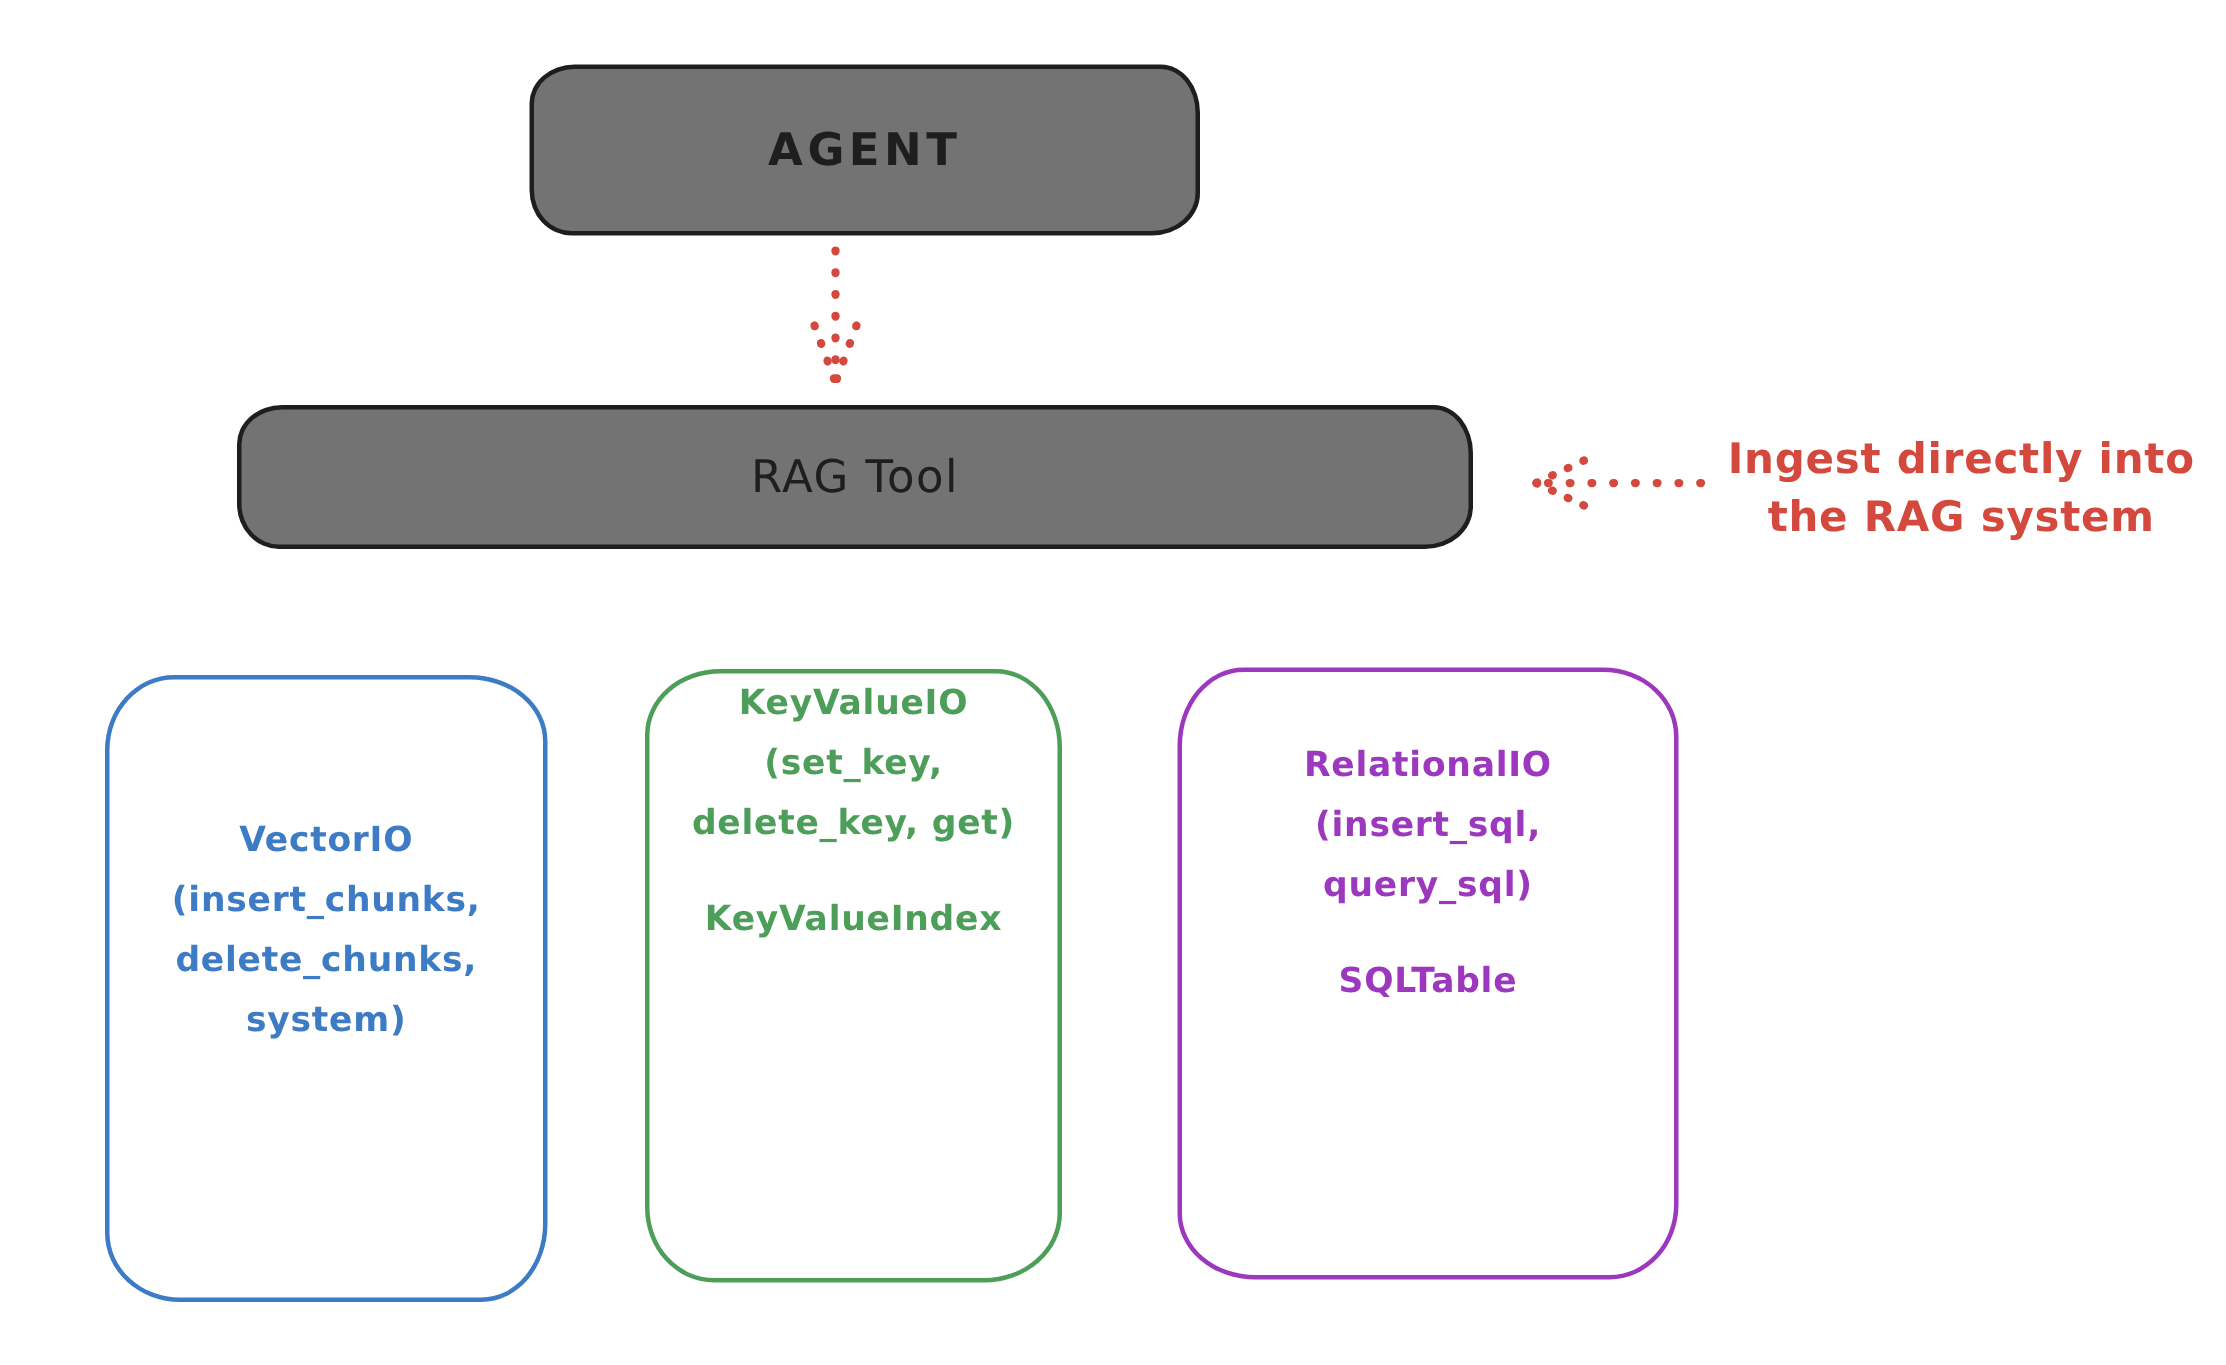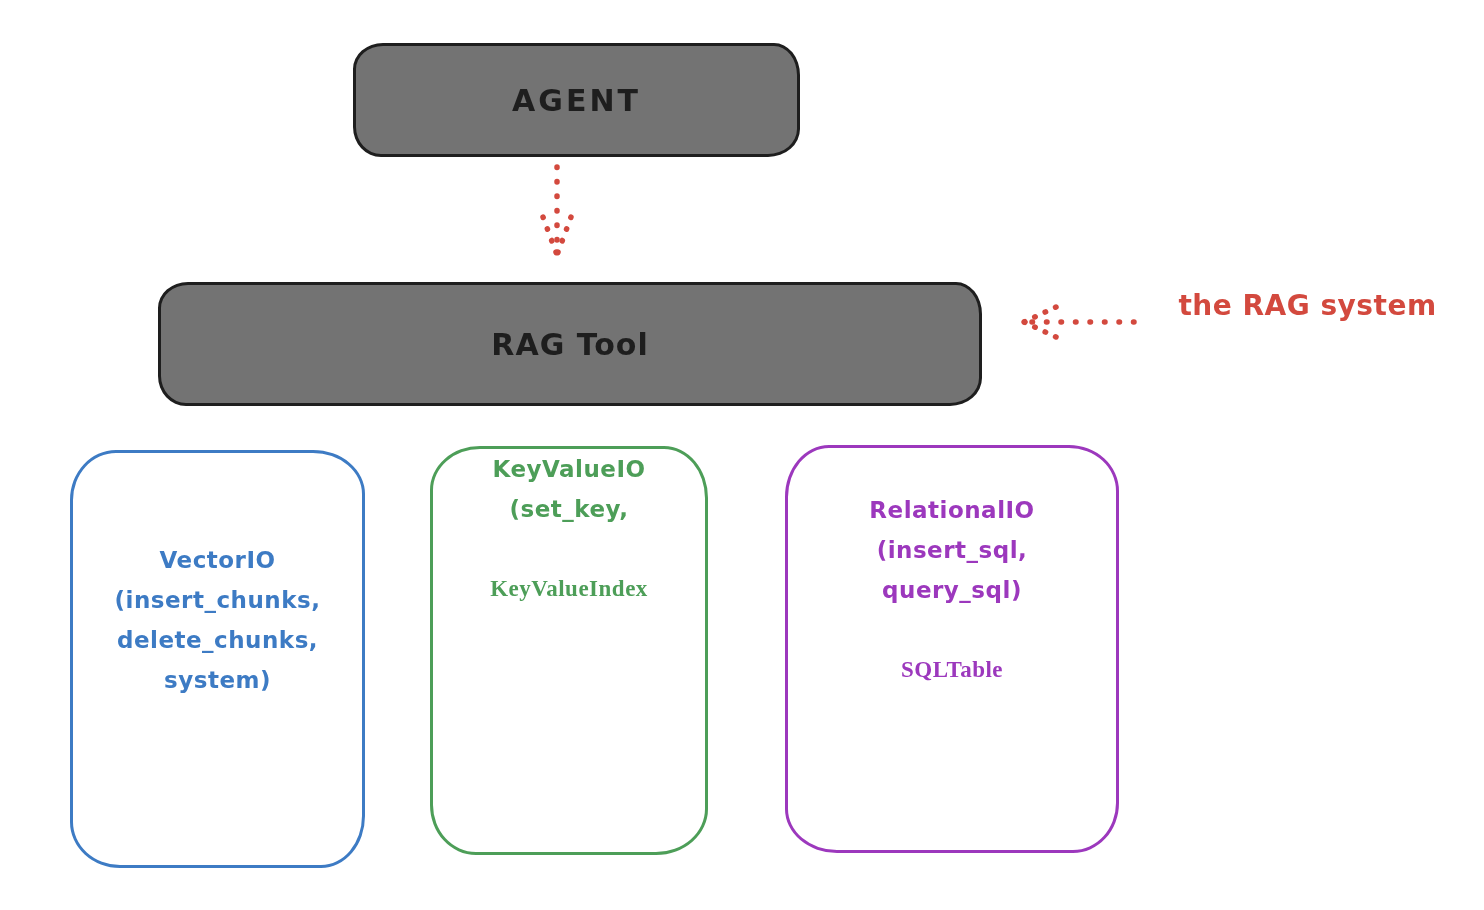--- a/index.html
+++ b/index.html
@@ -25,23 +25,23 @@
     align-items: center;
     justify-content: center;
     color: #1e1e1e;
   }
   .agent-box {
     left: 353px; top: 43px; width: 447px; height: 114px;
     border-radius: 30px 26px 32px 28px / 26px 32px 28px 30px;
     font-size: 30px; font-weight: 600; letter-spacing: 3px;
   }
   .rag-box {
-    left: 158px; top: 282px; width: 824px; height: 124px;
+    left: 158px; top: 270px; width: 824px; height: 96px;
     border-radius: 30px 26px 32px 28px / 26px 32px 28px 30px;
-    font-size: 30px; font-weight: 700; letter-spacing: 1px;
+    font-size: 30px; font-weight: 400; letter-spacing: 1px;
   }
   
   .io-box {
     position: absolute;
     box-sizing: border-box;
     border: 3px solid currentColor;
     background: #ffffff;
     text-align: center;
     font-size: 23px;
     font-weight: 600;
@@ -55,21 +55,21 @@
   }
   .io-box-keyvalue {
     left: 430px; top: 446px; width: 278px; height: 409px;
     border-radius: 50px 44px 52px 46px / 44px 52px 46px 50px;
   }
   .io-box-relational {
     left: 785px; top: 445px; width: 334px; height: 408px;
     padding-top: 42px;
     border-radius: 44px 50px 46px 52px / 52px 46px 50px 44px;
   }
-  .io-index-label { margin-top: 40px; font-family: Liberation Serif, serif; }
+  .io-index-label { margin-top: 24px; }
   
   .annotation-text {
     position: absolute;
     left: 1135px; top: 286px; width: 345px;
     text-align: center;
     font-size: 28px;
     font-weight: 700;
     line-height: 39px;
     letter-spacing: 0.5px;
   }
@@ -102,33 +102,35 @@
 
   <div class="arrow arrow-horizontal" style="color: rgb(211, 73, 62);">
     <svg width="130" height="44" viewBox="0 0 130 44">
       <line x1="122" y1="22" x2="14" y2="22" stroke="currentColor" stroke-width="5.5" stroke-linecap="round" stroke-dasharray="0.5 14"></line>
       <line x1="44" y1="7" x2="12" y2="22" stroke="currentColor" stroke-width="5.5" stroke-linecap="round" stroke-dasharray="0.5 11"></line>
       <line x1="44" y1="37" x2="12" y2="22" stroke="currentColor" stroke-width="5.5" stroke-linecap="round" stroke-dasharray="0.5 11"></line>
     </svg>
   </div>
 
   <div class="annotation-text" style="color: rgb(211, 73, 62);">
+    <div>Ingest directly into</div>
     <div>the RAG system</div>
   </div>
 
   <div class="io-box io-box-vector" style="color: rgb(61, 123, 196);">
     <div>VectorIO</div>
     <div>(insert_chunks,</div>
     <div>delete_chunks,</div>
     <div>system)</div>
   </div>
 
   <div class="io-box io-box-keyvalue" style="color: rgb(77, 158, 88);">
     <div>KeyValueIO</div>
     <div>(set_key,</div>
+    <div>delete_key, get)</div>
     <div class="io-index-label">KeyValueIndex</div>
   </div>
 
   <div class="io-box io-box-relational" style="color: rgb(156, 56, 189);">
     <div>RelationalIO</div>
     <div>(insert_sql,</div>
     <div>query_sql)</div>
     <div class="io-index-label">SQLTable</div>
   </div>
 

